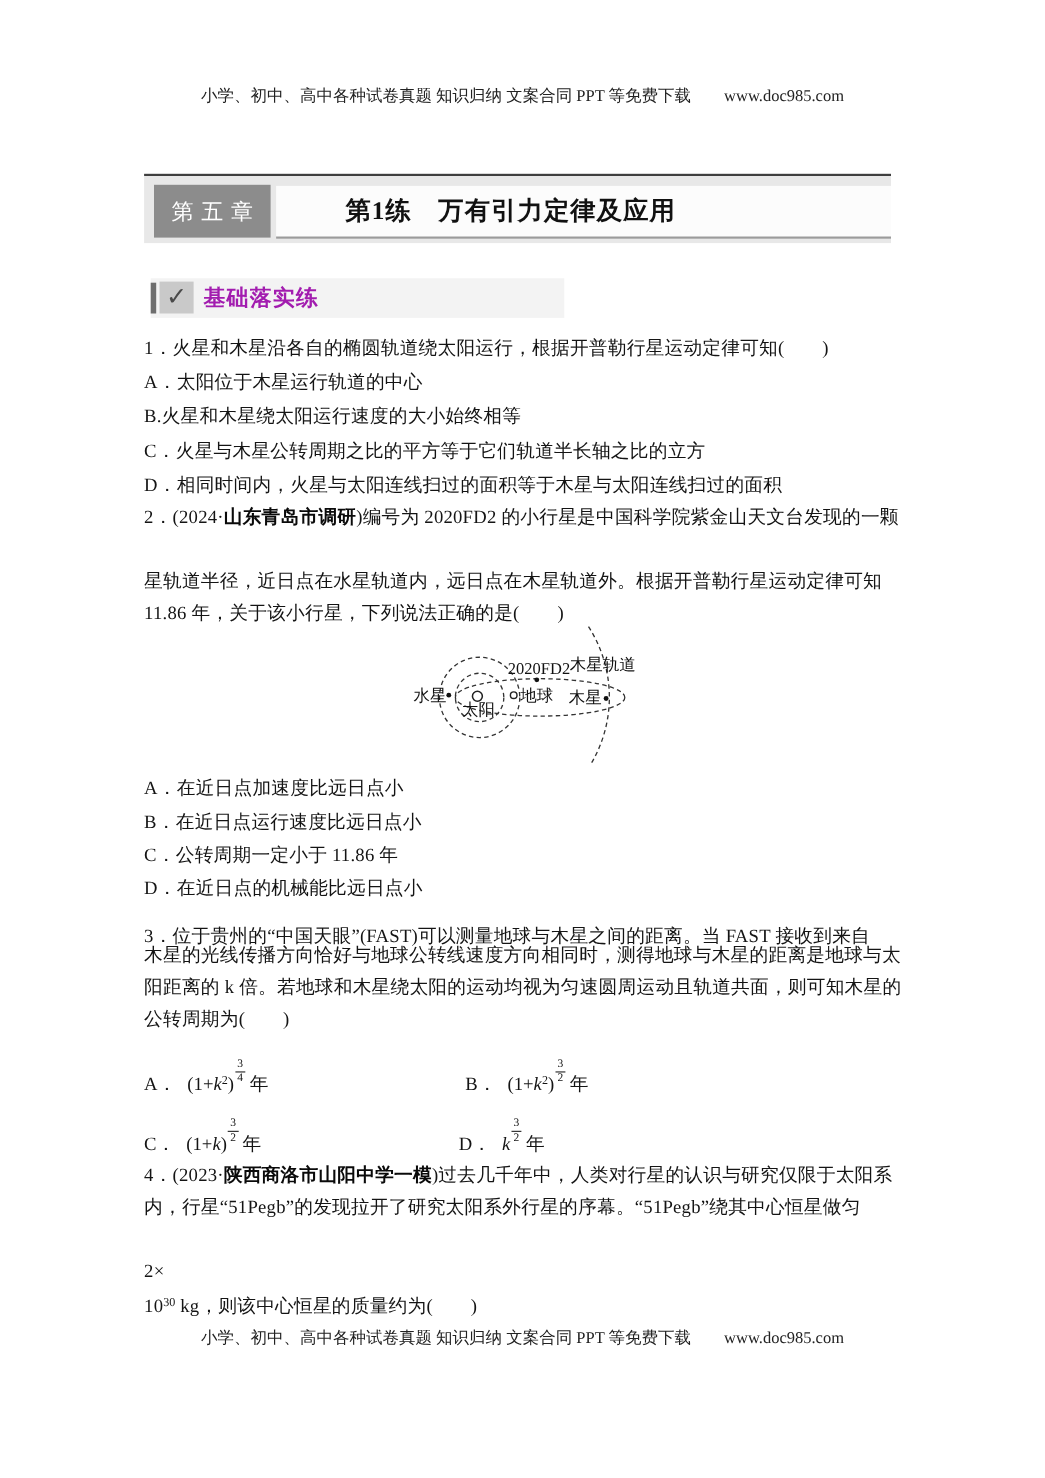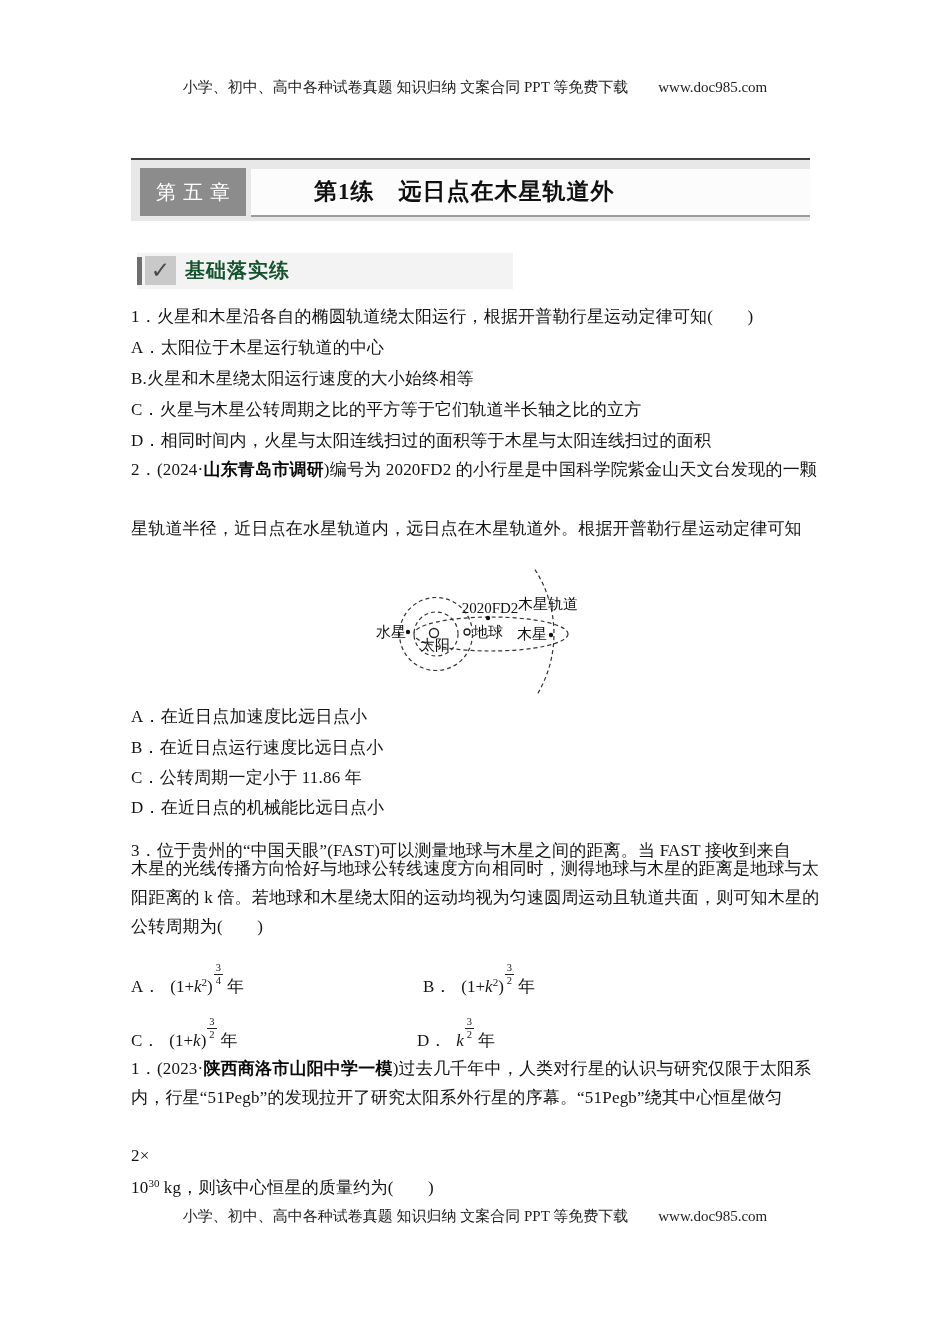--- a/index.html
+++ b/index.html
@@ -17,21 +17,21 @@
   .title-box{position:absolute;left:251px;top:155px;width:559px;height:46px;background:#fcfcfc;
              border-bottom:2px solid #9b9b9b;box-sizing:content-box;}
   .title-box .t{position:absolute;left:63px;top:0;line-height:46px;font-size:23px;font-weight:bold;
                 color:#111;letter-spacing:1px;}
   
   .sec-bg{position:absolute;left:137px;top:239px;width:376px;height:36px;background:#f3f3f3;}
   .sec-bar{position:absolute;left:137px;top:243px;width:5px;height:28px;background:#6e6e6e;}
   .sec-check{position:absolute;left:145px;top:242px;width:31px;height:29px;background:#c9c9c9;
              color:#4a4a4a;font-size:23px;line-height:29px;text-align:center;
              font-family:"DejaVu Sans",sans-serif;}
-  .sec-title{position:absolute;left:185px;top:243px;font-size:20px;font-weight:bold;color:#14532d;
+  .sec-title{position:absolute;left:185px;top:243px;font-size:20px;font-weight:bold;color:#a21caf;
              font-family:"Liberation Sans","DejaVu Sans",sans-serif;letter-spacing:1px;}
   
   .line{position:absolute;left:131px;font-size:17px;white-space:nowrap;letter-spacing:0.2px;color:#141414;}
   .line b.src{font-family:"Liberation Sans","DejaVu Sans",sans-serif;font-weight:bold;color:#0a0a0a;}
   sup.s{font-size:11px;vertical-align:6px;letter-spacing:0;}
   
   .fopt{position:absolute;font-size:17px;white-space:nowrap;color:#141414;}
   .fopt i{font-style:italic;font-family:"Liberation Serif",serif;}
   .fexp{display:inline-block;vertical-align:8px;line-height:1.05;text-align:center;
         font-size:10.5px;margin-left:1px;letter-spacing:0;}
@@ -49,36 +49,37 @@
 <div class="page">
 
   <div class="hline" style="top:64px;">
     <span>小学、初中、高中各种试卷真题 知识归纳 文案合同 PPT 等免费下载</span><span class="url">www.doc985.com</span>
   </div>
 
   <div class="banner-topline"></div>
   <div class="banner-strip"></div>
   <div class="chapter-badge">第五章</div>
   <div class="title-box">
-    <div class="t">第1练　远日点在木星轨道外</div>
+    <div class="t">第1练　万有引力定律及应用</div>
   </div>
 
   <div class="sec-bg"></div>
   <div class="sec-bar"></div>
   <div class="sec-check">✓</div>
   <div class="sec-title">基础落实练</div>
 
   <div class="line" style="top:291px;">1．火星和木星沿各自的椭圆轨道绕太阳运行，根据开普勒行星运动定律可知(　　)</div>
   <div class="line" style="top:322px;">A．太阳位于木星运行轨道的中心</div>
   <div class="line" style="top:353px;">B.火星和木星绕太阳运行速度的大小始终相等</div>
   <div class="line" style="top:384px;">C．火星与木星公转周期之比的平方等于它们轨道半长轴之比的立方</div>
   <div class="line" style="top:415px;">D．相同时间内，火星与太阳连线扫过的面积等于木星与太阳连线扫过的面积</div>
 
   <div class="line" style="top:444px;"><span>2．(2024·</span><b class="src">山东青岛市调研</b><span>)编号为 2020FD2 的小行星是中国科学院紫金山天文台发现的一颗</span></div>
   <div class="line" style="top:503px;">星轨道半径，近日点在水星轨道内，远日点在木星轨道外。根据开普勒行星运动定律可知</div>
+  <div class="line" style="top:532px;">11.86 年，关于该小行星，下列说法正确的是(　　)</div>
 
   <svg class="diagram" viewBox="0 0 300 142">
     <g stroke="#333" stroke-width="1.2" fill="none" stroke-dasharray="4 3">
       <circle cx="86" cy="67" r="22"></circle>
       <circle cx="86" cy="67" r="36.5"></circle>
       <ellipse cx="141" cy="67" rx="77" ry="17"></ellipse>
       <path d="M 185 2.7 A 118 118 0 0 1 187 127.8"></path>
     </g>
     <circle cx="84" cy="66" r="4.5" fill="#fff" stroke="#222" stroke-width="1.4"></circle>
     <circle cx="117" cy="65" r="3" fill="#fff" stroke="#222" stroke-width="1.3"></circle>
@@ -109,21 +110,21 @@
   <div class="fopt" style="left:423px;top:948px;">
     <span class="lab">B．</span><span>(1+</span><i>k</i><sup class="s">2</sup><span>)</span><span class="fexp"><span class="num">3</span><span class="den">2</span></span><span class="unit">年</span>
   </div>
   <div class="fopt" style="left:131px;top:1002px;">
     <span class="lab">C．</span><span>(1+</span><i>k</i><sup class="s"></sup><span>)</span><span class="fexp"><span class="num">3</span><span class="den">2</span></span><span class="unit">年</span>
   </div>
   <div class="fopt" style="left:417px;top:1002px;">
     <span class="lab">D．</span><span></span><i>k</i><sup class="s"></sup><span></span><span class="fexp"><span class="num">3</span><span class="den">2</span></span><span class="unit">年</span>
   </div>
 
-  <div class="line" style="top:1043px;"><span>1．(2023·</span><b class="src">陕西商洛市山阳中学一模</b><span>)过去几千年中，人类对行星的认识与研究仅限于太阳系</span></div>
+  <div class="line" style="top:1043px;"><span>4．(2023·</span><b class="src">陕西商洛市山阳中学一模</b><span>)过去几千年中，人类对行星的认识与研究仅限于太阳系</span></div>
   <div class="line" style="top:1072px;">内，行星“51Pegb”的发现拉开了研究太阳系外行星的序幕。“51Pegb”绕其中心恒星做匀</div>
   <div class="line" style="top:1132px;">2×</div>
   <div class="line" style="top:1162px;"><span>10</span><sup class="s">30</sup><span> kg，则该中心恒星的质量约为(　　)</span></div>
 
   <div class="hline" style="top:1193px;">
     <span>小学、初中、高中各种试卷真题 知识归纳 文案合同 PPT 等免费下载</span><span class="url">www.doc985.com</span>
   </div>
 
 </div>
 

